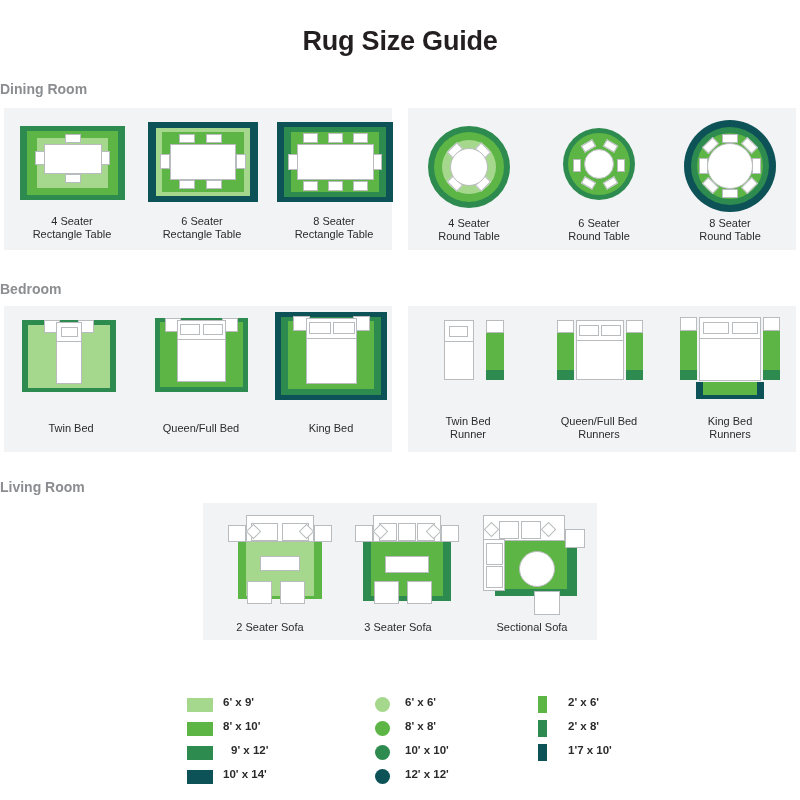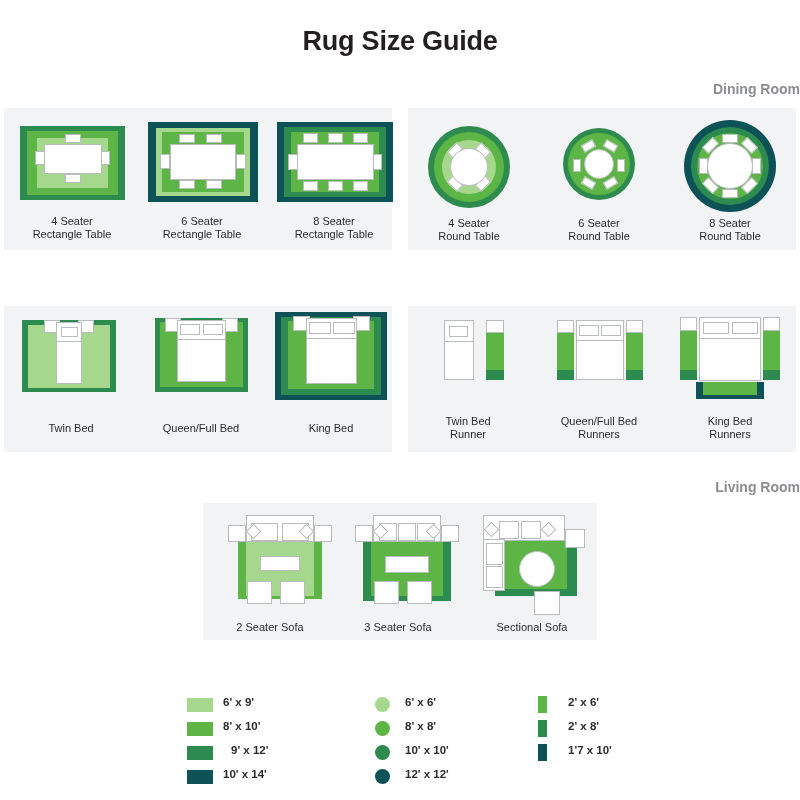--- a/index.html
+++ b/index.html
@@ -8,21 +8,21 @@
     font-family:"Liberation Sans",sans-serif;
     color:#2b2b2b;overflow:hidden;position:relative;
   }
   .page{position:absolute;inset:0;}
 
   .main-title{
     position:absolute;top:26px;left:0;width:800px;text-align:center;
     font-size:27px;font-weight:bold;color:#231f20;letter-spacing:-0.2px;
   }
   .section-head{
-    position:absolute;width:800px;left:0;text-align:right;
+    position:absolute;width:800px;left:0;text-align:left;
     font-size:14px;font-weight:bold;color:#8b8d90;
   }
   .panel{position:absolute;background:#f2f3f5;}
   .cell{position:absolute;}
   .cap{
     position:absolute;text-align:center;font-size:11px;line-height:13px;
     color:#2b2b2b;width:160px;
   }
 
   
@@ -147,20 +147,21 @@
     <div class="wh" style="left:19px;top:61px;width:15px;height:9px;transform:rotate(45deg);"></div>
     <div class="wh" style="left:15px;top:38px;width:9px;height:16px;"></div>
     <div class="wh" style="left:19px;top:21px;width:15px;height:9px;transform:rotate(-45deg);"></div>
     <div class="whr" style="left:23px;top:23px;width:46px;height:46px;"></div>
   </div>
   <div class="cap" style="left:650px;top:217px;">
     <span>8 Seater</span><br>
     <span>Round Table</span>
   </div>
 
+  <div class="section-head" style="top:281px;">Bedroom</div>
 
   <div class="panel" style="left:4px;top:306px;width:388px;height:146px;"></div>
   <div class="panel" style="left:408px;top:306px;width:388px;height:146px;"></div>
 
   <div class="cell" style="left:22px;top:320px;width:94px;height:72px;">
     <div class="rug" style="left:0;top:0;width:94px;height:72px;background:#2e8b4f;"></div>
     <div class="rug" style="left:6px;top:5px;width:82px;height:63px;background:#a5d88d;"></div>
     <div class="wh" style="left:22px;top:0px;width:16px;height:13px;"></div>
     <div class="wh" style="left:56px;top:0px;width:16px;height:13px;"></div>
     <div class="wh" style="left:34px;top:2px;width:26px;height:62px;"></div>

